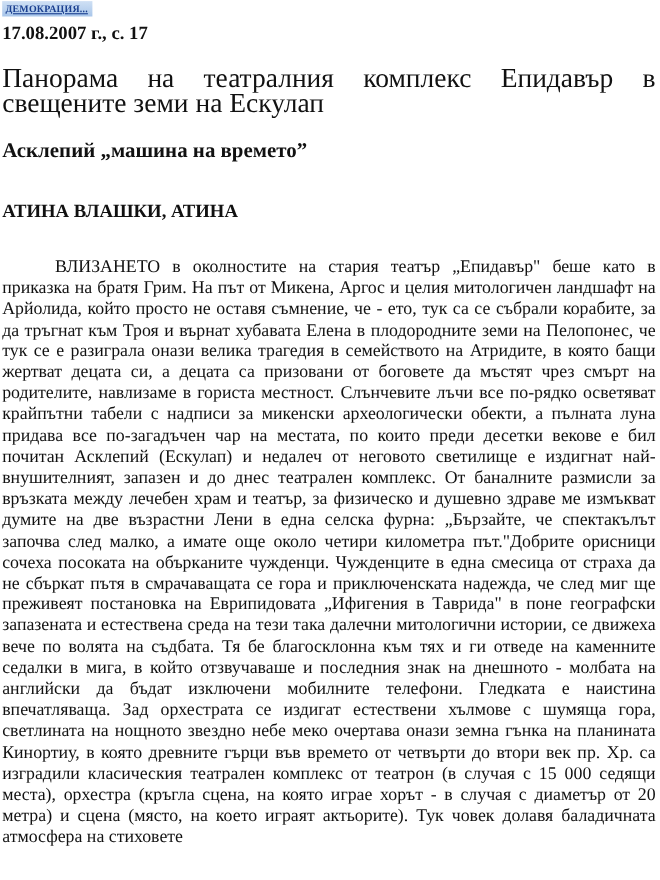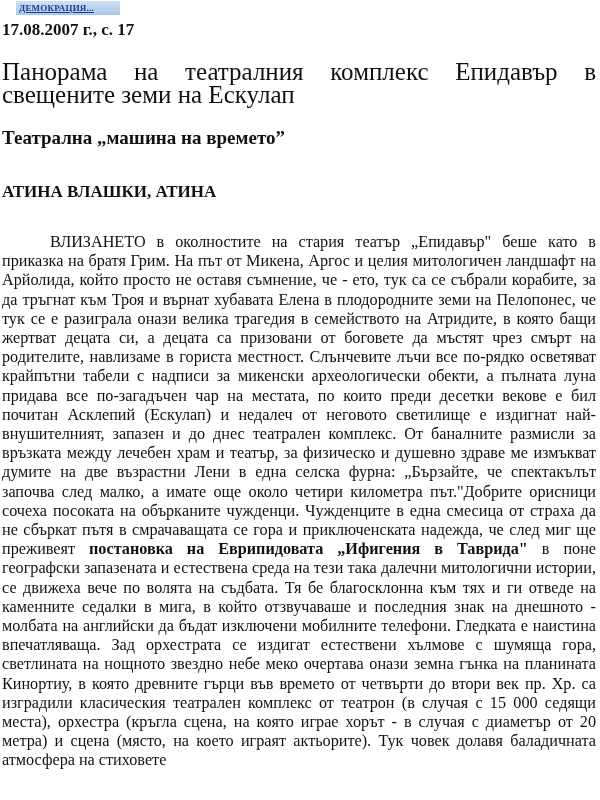--- a/index.html
+++ b/index.html
@@ -1,21 +1,21 @@
 <!DOCTYPE html>
 <html><head>
 <meta charset="utf-8">
 <style>
   html, body { margin: 0; padding: 0; background: #ffffff; }
   body {
     width: 600px; height: 800px; overflow: hidden; position: relative;
     font-family: "Liberation Serif", "DejaVu Serif", serif; color: #111111;
   }
   .logo {
-    position: absolute; left: 16px; top: 1px; width: 104px; height: 14px;
+    position: absolute; left: 2px; top: 1px; width: 82px; height: 14px;
     background: linear-gradient(to bottom, #cfe0f4, #a9c6ea);
     color: #1a3f8f; font-size: 9px; font-weight: bold; line-height: 14px;
     padding-left: 3px; letter-spacing: 0.2px; text-decoration: underline;
     box-sizing: border-box; white-space: nowrap; overflow: hidden;
   }
   .date {
     position: absolute; left: 2px; top: 20px; font-size: 17px; font-weight: bold; text-align: right;
   }
   .title {
     position: absolute; left: 2px; top: 60px; width: 594px;
@@ -26,25 +26,25 @@
     position: absolute; left: 2px; top: 127px; font-size: 19px; font-weight: bold;
   }
   .author {
     position: absolute; left: 2px; top: 182px; font-size: 17px; font-weight: bold;
   }
   .body {
     position: absolute; left: 2px; top: 233px; width: 594px;
     font-size: 16.2px; line-height: 19.2px; text-align: justify;
   }
   .body p { margin: 0; text-indent: 48px; }
-  .body b { font-weight: bold; }
+  .body b { font-weight: normal; }
 </style>
 </head>
 <body>
 
 <div class="logo">ДЕМОКРАЦИЯ...</div>
 <div class="date">17.08.2007 г., с. 17</div>
 <div class="title">Панорама на театралния комплекс Епидавър в свещените земи на Ескулап</div>
-<div class="subtitle">Театрална „машина на времето”</div>
+<div class="subtitle">Асклепий „машина на времето”</div>
 <div class="author">АТИНА ВЛАШКИ, АТИНА</div>
 <div class="body">
   <p><span>ВЛИЗАНЕТО в околностите на стария театър „Епидавър" беше като в приказка на братя Грим. На път от Микена, Аргос и целия митологичен ландшафт на Арйолида, който просто не оставя съмнение, че - ето, тук са се събрали корабите, за да тръгнат към Троя и върнат хубавата Елена в плодородните земи на Пелопонес, че тук се е разиграла онази велика трагедия в семейството на Атридите, в която бащи жертват децата си, а децата са призовани от боговете да мъстят чрез смърт на родителите, навлизаме в гориста местност. Слънчевите лъчи все по-рядко осветяват крайпътни табели с надписи за микенски археологически обекти, а пълната луна придава все по-загадъчен чар на местата, по които преди десетки векове е бил почитан Асклепий (Ескулап) и недалеч от неговото светилище е издигнат най-внушителният, запазен и до днес театрален комплекс. От баналните размисли за връзката между лечебен храм и театър, за физическо и душевно здраве ме измъкват думите на две възрастни Лени в една селска фурна: „Бързайте, че спектакълът започва след малко, а имате още около четири километра път."Добрите орисници сочеха посоката на объркaните чужденци. Чужденците в една смесица от страха да не сбъркат пътя в смрачаващата се гора и приключенската надежда, че след миг ще преживеят </span><b>постановка на Еврипидовата „Ифигения в Таврида"</b><span> в поне географски запазената и естествена среда на тези така далечни митологични истории, се движеха вече по волята на съдбата. Тя бе благосклонна към тях и ги отведе на каменните седалки в мига, в който отзвучаваше и последния знак на днешното - молбата на английски да бъдат изключени мобилните телефони. Гледката е наистина впечатляваща. Зад орхестрата се издигат естествени хълмове с шумяща гора, светлината на нощното звездно небе меко очертава онази земна гънка на планината Кинортиу, в която древните гърци във времето от четвърти до втори век пр. Хр. са изградили класическия театрален комплекс от театрон (в случая с 15 000 седящи места), орхестра (кръгла сцена, на която играе хорът - в случая с диаметър от 20 метра) и сцена (място, на което играят актьорите). Тук човек долавя баладичната атмосфера на стиховете</span></p>
 </div>
 
 </body></html>

